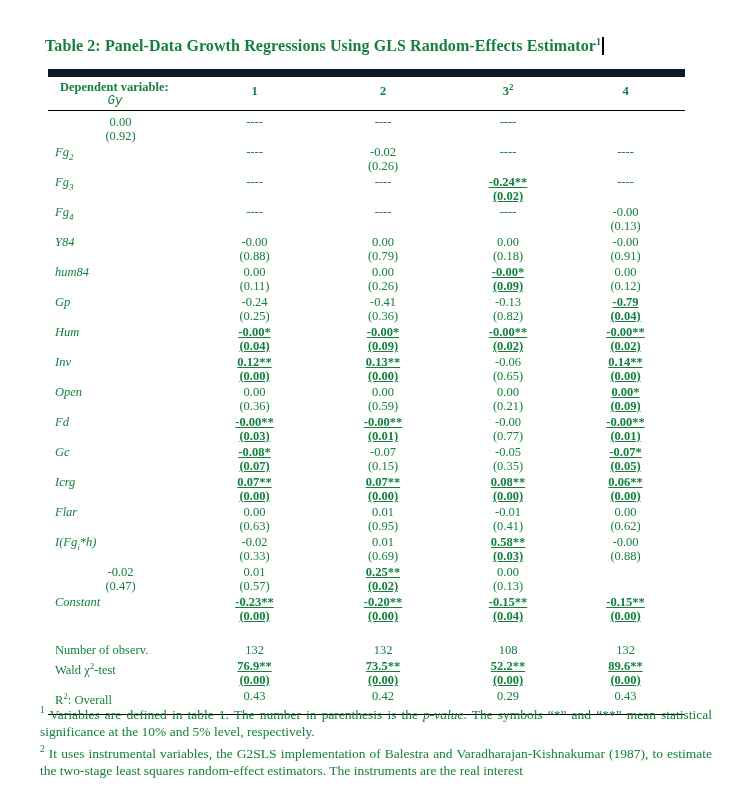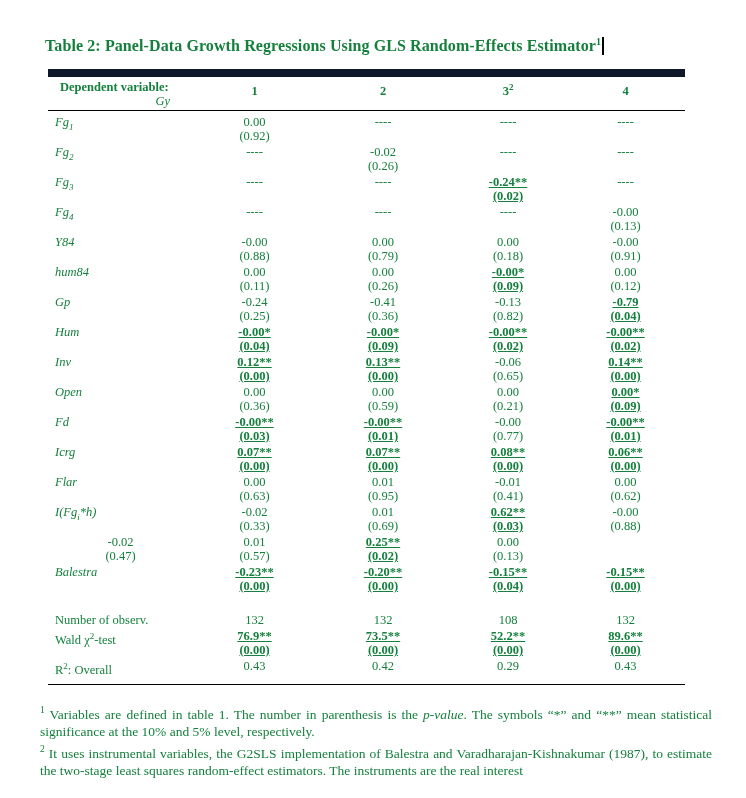--- a/index.html
+++ b/index.html
@@ -18,21 +18,21 @@
     vertical-align:-4px; margin-left:1px;
   }
   .table {
     position:absolute; left:48px; top:69px; width:637px;
     font-size:12.5px; line-height:14px;
   }
   .grid { display:grid; grid-template-columns:145px 123px 134px 116px 119px; }
   .thead { border-top:8px solid #0f172a; border-bottom:1.5px solid #000; padding:3px 0 2px 0; }
   .hlabel { padding-left:12px; }
   .hl1 { font-weight:bold; }
-  .hl2 { font-style:italic; text-align:right; width:110px; }
+  .hl2 { font-style:italic; text-align:center; width:110px;font-family:Liberation Mono, monospace; }
   .hcol { font-weight:bold; text-align:center; }
   .hcol sup { font-size:9px; }
   .tbody { padding-top:4px; }
   .trow { margin-bottom:2px; }
   .tlabel { padding-left:7px; }
   .tlabel.it { font-style:italic; }
   .tlabel sub { font-size:9px; font-style:italic; }
   .tlabel sup { font-size:9px; }
   .tcell { text-align:center; }
   .cv, .cp { display:block; }
@@ -64,21 +64,20 @@
         <div class="hl2">Gy</div>
       </div>
       <div class="hcol"><span>1</span><sup></sup></div>
       <div class="hcol"><span>2</span><sup></sup></div>
       <div class="hcol"><span>3</span><sup>2</sup></div>
       <div class="hcol"><span>4</span><sup></sup></div>
     </div>
 
     <div class="tbody" id="tbody">
         <div class="trow grid">
-          <div class="tlabel it"><span>Fg</span><sub>1</sub></div>
           <div class="tcell">
             <span class="cv">0.00</span>
             <span class="cp">(0.92)</span>
           </div>
           <div class="tcell">
             <span class="cv">----</span>
           </div>
           <div class="tcell">
             <span class="cv">----</span>
           </div>
@@ -261,20 +260,39 @@
           <div class="tcell">
             <span class="cv">-0.00</span>
             <span class="cp">(0.77)</span>
           </div>
           <div class="tcell">
             <span class="cv b">-0.00**</span>
             <span class="cp b">(0.01)</span>
           </div>
         </div>
         <div class="trow grid">
+          <div class="tlabel it"><span>Gc</span></div>
+          <div class="tcell">
+            <span class="cv b">-0.08*</span>
+            <span class="cp b">(0.07)</span>
+          </div>
+          <div class="tcell">
+            <span class="cv">-0.07</span>
+            <span class="cp">(0.15)</span>
+          </div>
+          <div class="tcell">
+            <span class="cv">-0.05</span>
+            <span class="cp">(0.35)</span>
+          </div>
+          <div class="tcell">
+            <span class="cv b">-0.07*</span>
+            <span class="cp b">(0.05)</span>
+          </div>
+        </div>
+        <div class="trow grid">
           <div class="tlabel it"><span>Icrg</span></div>
           <div class="tcell">
             <span class="cv b">0.07**</span>
             <span class="cp b">(0.00)</span>
           </div>
           <div class="tcell">
             <span class="cv b">0.07**</span>
             <span class="cp b">(0.00)</span>
           </div>
           <div class="tcell">
@@ -309,21 +327,21 @@
           <div class="tlabel it"><span>I(Fg</span><sub>i</sub><span>*h)</span></div>
           <div class="tcell">
             <span class="cv">-0.02</span>
             <span class="cp">(0.33)</span>
           </div>
           <div class="tcell">
             <span class="cv">0.01</span>
             <span class="cp">(0.69)</span>
           </div>
           <div class="tcell">
-            <span class="cv b">0.62**</span>
+            <span class="cv b">0.58**</span>
             <span class="cp b">(0.03)</span>
           </div>
           <div class="tcell">
             <span class="cv">-0.00</span>
             <span class="cp">(0.88)</span>
           </div>
         </div>
         <div class="trow grid">
           <div class="tcell">
             <span class="cv">-0.02</span>
@@ -336,21 +354,21 @@
           <div class="tcell">
             <span class="cv b">0.25**</span>
             <span class="cp b">(0.02)</span>
           </div>
           <div class="tcell">
             <span class="cv">0.00</span>
             <span class="cp">(0.13)</span>
           </div>
         </div>
         <div class="trow grid">
-          <div class="tlabel it"><span>Balestra</span></div>
+          <div class="tlabel it"><span>Constant</span></div>
           <div class="tcell">
             <span class="cv b">-0.23**</span>
             <span class="cp b">(0.00)</span>
           </div>
           <div class="tcell">
             <span class="cv b">-0.20**</span>
             <span class="cp b">(0.00)</span>
           </div>
           <div class="tcell">
             <span class="cv b">-0.15**</span>

